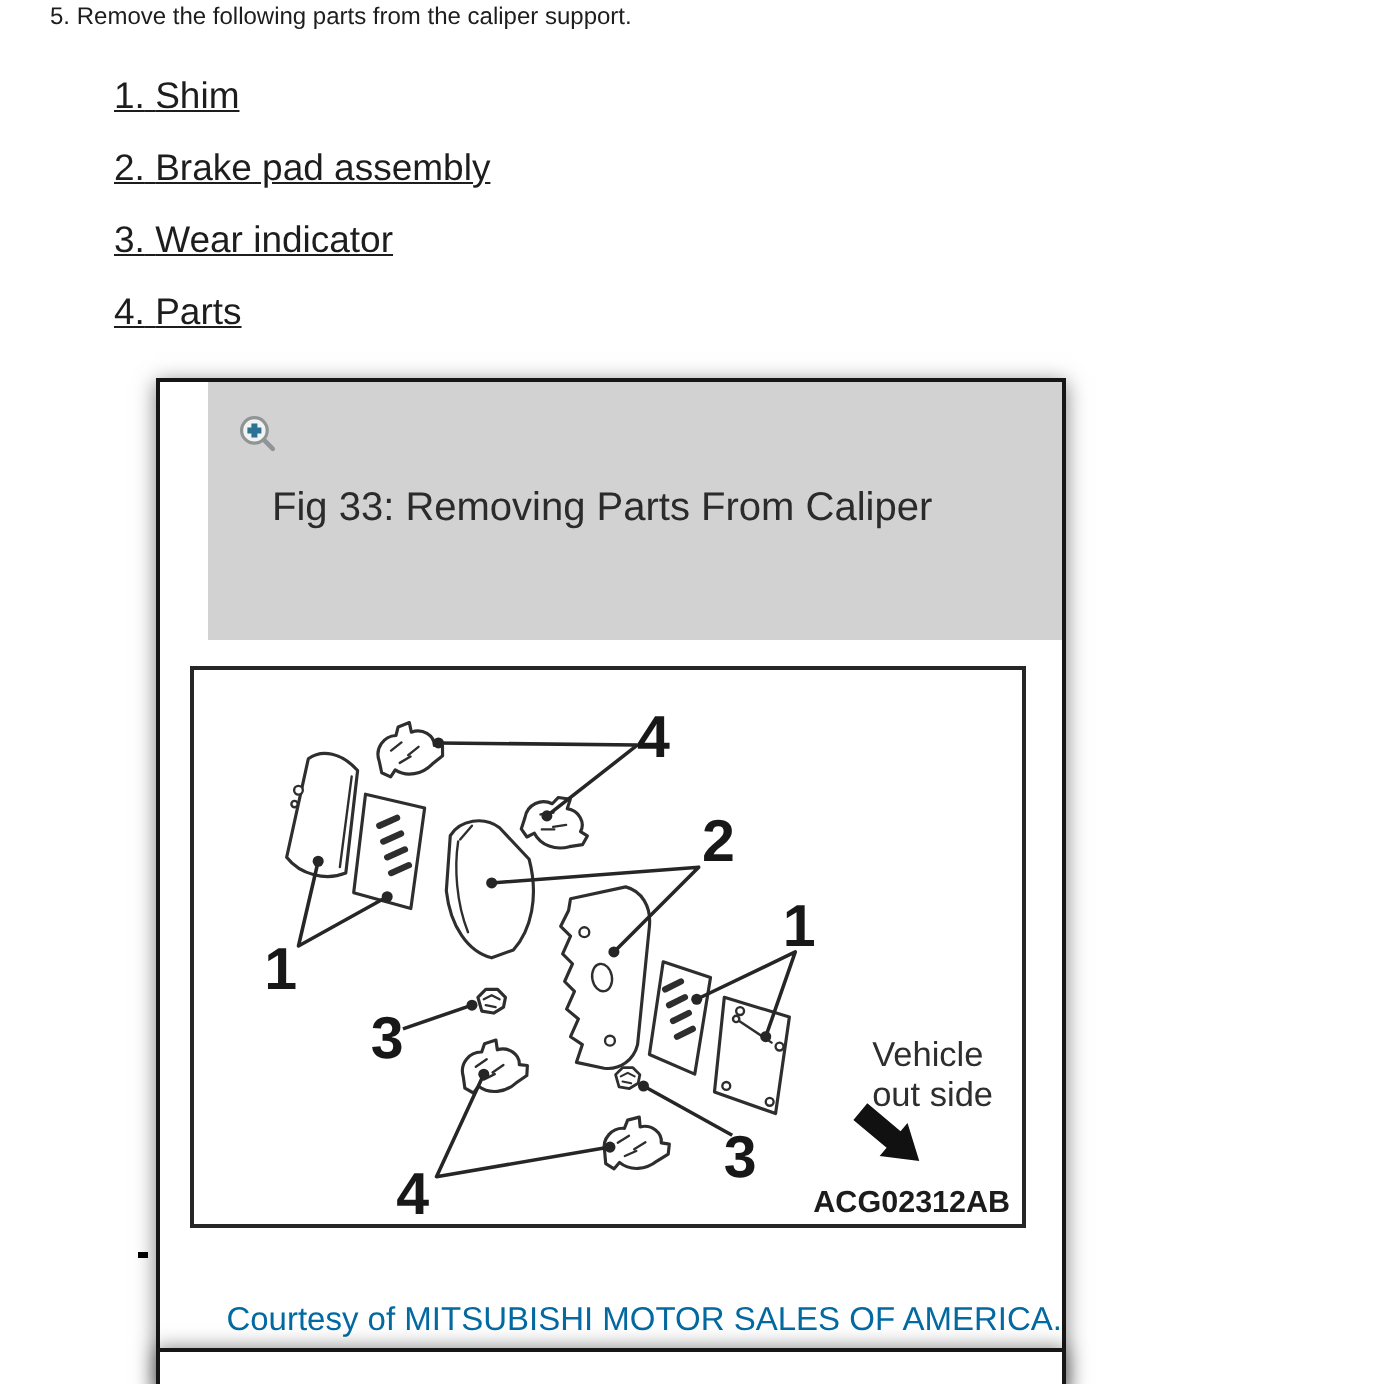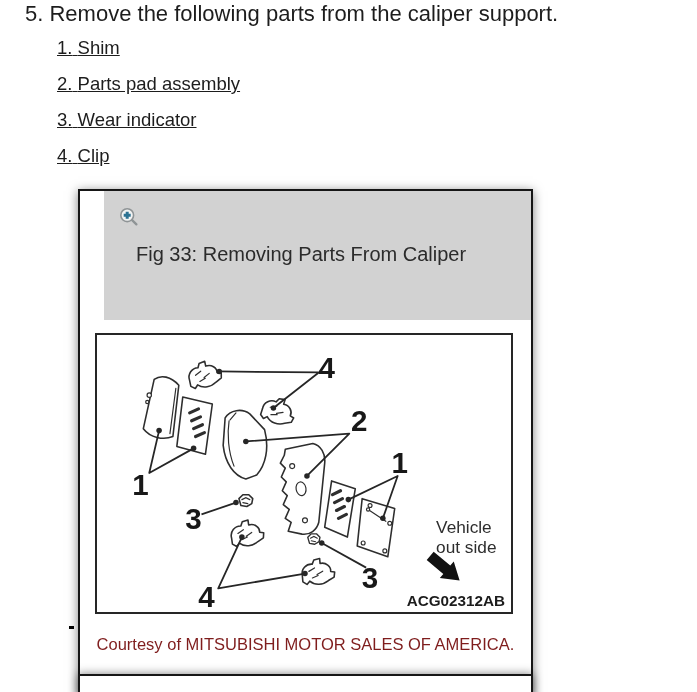--- a/index.html
+++ b/index.html
@@ -1,40 +1,40 @@
 <!DOCTYPE html>
 <html><head>
 <meta charset="utf-8">
 <style>
   html,body{margin:0;padding:0;}
   body{
     width:697px;height:692px;position:relative;overflow:hidden;
     background:#ffffff;color:#1d1d1d;
     font-family:"Liberation Sans",sans-serif;
   }
-  .step-line{position:absolute;left:25px;top:1px;font-size:22px;white-space:nowrap;}
+  .step-line{position:absolute;left:25px;top:1px;font-size:12px;white-space:nowrap;}
   .sub-item{position:absolute;left:57px;font-size:18.5px;white-space:nowrap;text-decoration:underline;}
   .sub-item.i0{top:37px}.sub-item.i1{top:73px}.sub-item.i2{top:109px}.sub-item.i3{top:145px}
 
   .fig-card{
     position:absolute;left:78px;top:189px;width:455px;height:508px;
     background:#ffffff;border:2px solid #161616;box-sizing:border-box;
     box-shadow:0 2px 10px rgba(0,0,0,.5);
     padding-left:24px;
   }
   .fig-header{position:relative;height:129px;background:#d2d2d2;}
   .zoom-btn{position:absolute;left:15px;top:16px;width:20px;height:20px;cursor:pointer;}
   .fig-title{position:absolute;left:32px;top:44px;font-size:20px;line-height:38px;color:#2b2b2b;}
   .fig-image{
     position:absolute;left:15px;top:142px;width:418px;height:281px;
     border:2px solid #262626;box-sizing:border-box;background:#fff;
   }
   .fig-caption{
-    position:absolute;left:0;top:444px;width:100%;text-align:center;
-    font-size:16.5px;color:#7f1d1d;
+    position:absolute;left:0;top:460px;width:100%;text-align:right;
+    font-size:16.5px;color:#0369a1;
   }
   .next-card{
     position:absolute;left:78px;top:674px;width:455px;height:24px;
     background:#fff;border:2px solid #161616;border-bottom:none;box-sizing:border-box;
     box-shadow:0 0 10px rgba(0,0,0,.5);
   }
   .stray-tick{position:absolute;left:69px;top:626px;width:5px;height:3px;background:#000;}
 
   
   .part{fill:#ffffff;stroke:#2e2e2e;stroke-width:1.6;stroke-linejoin:round;}
@@ -53,29 +53,29 @@
 <div class="step-line">
   <span>5.</span>
   <span>Remove the following parts from the caliper support.</span>
 </div>
 <div class="sub-item i0">
   <span>1.</span>
   <span>Shim</span>
 </div>
 <div class="sub-item i1">
   <span>2.</span>
-  <span>Parts pad assembly</span>
+  <span>Brake pad assembly</span>
 </div>
 <div class="sub-item i2">
   <span>3.</span>
   <span>Wear indicator</span>
 </div>
 <div class="sub-item i3">
   <span>4.</span>
-  <span>Clip</span>
+  <span>Parts</span>
 </div>
 
 <div class="fig-card">
   <div class="fig-header">
     <span class="zoom-btn">
       <svg width="20" height="20" viewBox="0 0 20 20">
         <circle cx="8.2" cy="8.2" r="6.4" fill="#f2f3f3" stroke="#8f9496" stroke-width="1.6"></circle>
         <path d="M8.2,4.7 V11.7 M4.7,8.2 H11.7" stroke="#2c7293" stroke-width="3" stroke-linecap="butt"></path>
         <line x1="13.1" y1="13.1" x2="17.4" y2="17.4" stroke="#8f9496" stroke-width="2.3" stroke-linecap="round"></line>
       </svg>

